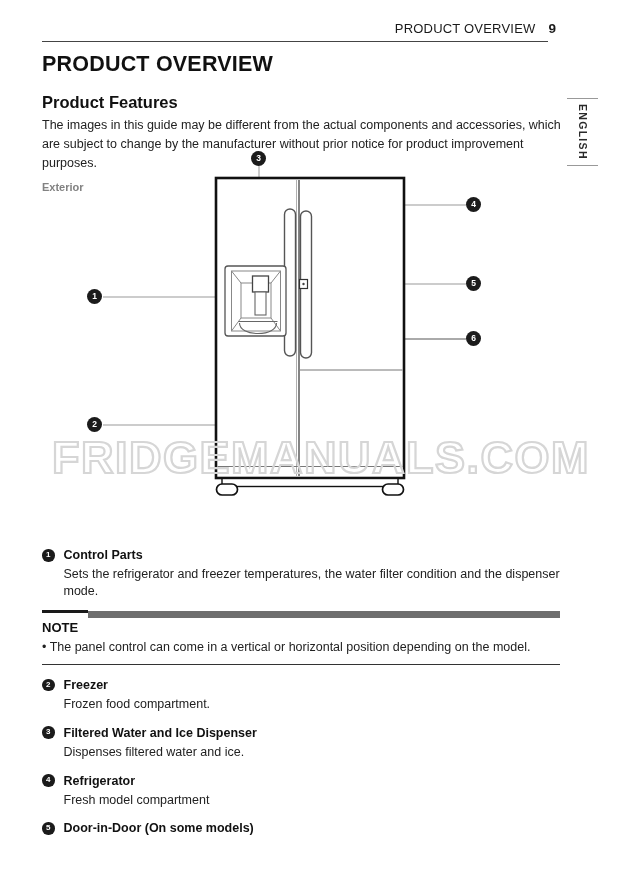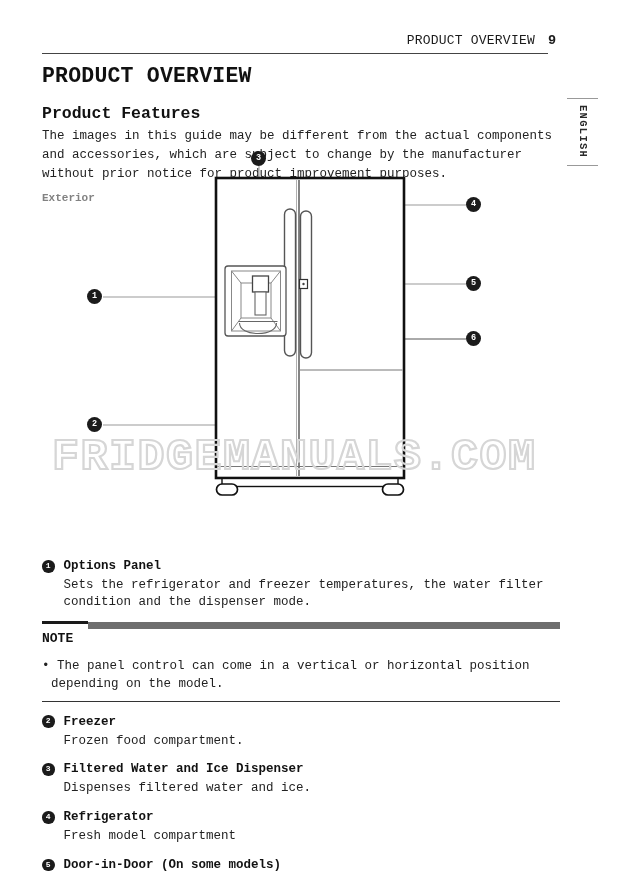--- a/index.html
+++ b/index.html
@@ -1,18 +1,18 @@
 <!DOCTYPE html>
 <html><head>
 <meta charset="utf-8">
 <style>
   * { margin:0; padding:0; box-sizing:border-box; }
   html,body { background:#fff; }
   body { font-family:"Liberation Sans","DejaVu Sans",sans-serif; color:#1a1a1a; }
-  .page { position:relative; width:598px; height:876px; background:#fff; padding:12px 42px; overflow:hidden;font-family:Liberation Mono, monospace; }
+  .page { position:relative; width:598px; height:876px; background:#fff; padding:0 42px; overflow:hidden; }
 
   
   .hdr-row { margin-top:21px; display:flex; justify-content:flex-end; align-items:baseline; gap:13px; }
   .hdr-title { font-size:13px; color:#1a1a1a; letter-spacing:.2px; }
   .hdr-page { font-size:13.5px; font-weight:700; }
   .hdr-rule { margin-top:5px; border-top:1.3px solid #444; width:calc(100% - 8px); }
 
   h1.main-title { margin-top:10px; font-size:21.5px; font-weight:700; letter-spacing:.2px; color:#111; }
   h2.section-title { margin-top:16px; font-size:16.5px; font-weight:700; color:#111; }
   p.intro { margin-top:4px; font-size:12.5px; line-height:1.5; color:#222; width:536px; }
@@ -52,21 +52,21 @@
   .feat-title { font-size:12.5px; font-weight:700; color:#111; }
   .feat-desc { margin-top:4px; margin-left:21.5px; font-size:12.5px; color:#222; line-height:1.35; }
   .feat-first { margin-top:14px; }
 
   
   .note { margin-top:10px; width:518px; }
   .note-top { position:relative; height:9px; }
   .note-top .seg-black { position:absolute; left:0; top:0; width:46px; height:3px; background:#1a1a1a; }
   .note-top .seg-gray  { position:absolute; left:46px; right:0; top:1px; height:7px; background:#6e6e6e; }
   .note-label { margin-top:1px; font-size:13px; font-weight:700; color:#111; }
-  .note-list { list-style:none; margin-top:12px; }
+  .note-list { list-style:none; margin-top:4px; }
   .note-list li { font-size:12.5px; line-height:1.42; color:#222; padding-left:9px; text-indent:-9px; }
   .note-list li::before { content:"• "; }
   .note-rule { margin-top:7px; border-top:1.5px solid #333; }
 </style>
 </head>
 <body>
 
 <div class="page">
 
   <div class="hdr-row">
@@ -141,21 +141,21 @@
 
   <div class="lang-tab">
     <span>ENGLISH</span>
   </div>
 
   <div class="features">
 
     <div class="feat feat-first">
       <div class="feat-head">
         <span class="numdot">1</span>
-        <span class="feat-title">Options Panel</span>
+        <span class="feat-title">Control Parts</span>
       </div>
       <div class="feat-desc">Sets the refrigerator and freezer temperatures, the water filter condition and the dispenser mode.</div>
     </div>
 
     <div class="note">
       <div class="note-top">
         <div class="seg-black"></div>
         <div class="seg-gray"></div>
       </div>
       <div class="note-label">NOTE</div>

